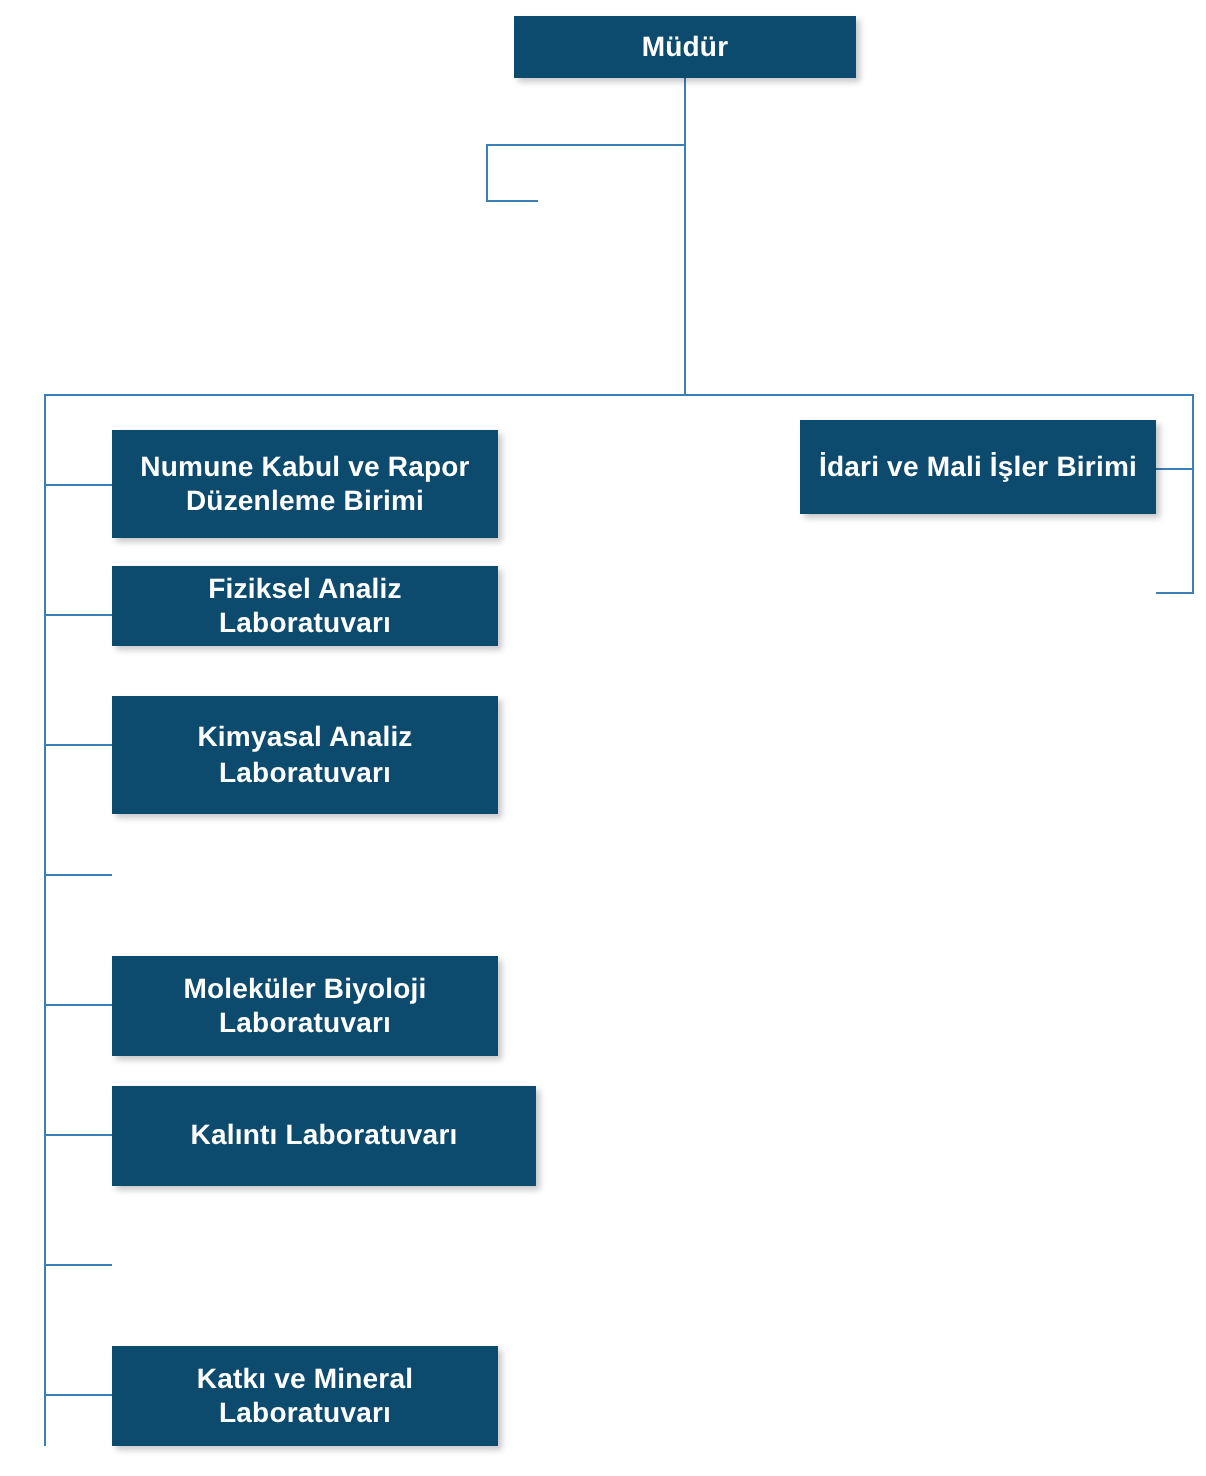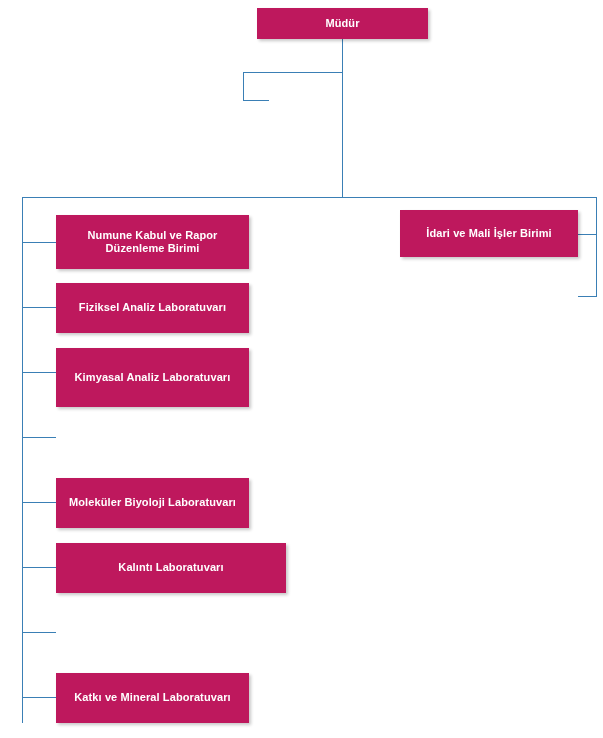--- a/index.html
+++ b/index.html
@@ -13,23 +13,23 @@
   #org-chart {
     position: relative;
     width: 603px;
     height: 738px;
     background: #ffffff;
     overflow: hidden;
   }
   .node {
     position: absolute;
     box-sizing: border-box;
-    background: #be185d;
+    background: #0c4a6e;
     color: #ffffff;
-    font-size: 11px;
+    font-size: 14px;
     font-weight: bold;
     line-height: 1.22;
     text-align: center;
     display: flex;
     align-items: center;
     justify-content: center;
     padding: 2px 6px;
     box-shadow: 2px 2px 3px rgba(0,0,0,0.22);
     letter-spacing: 0.1px;
   }
@@ -75,34 +75,34 @@
 
   <div class="node" style="left:257px; top:8px; width:171px; height:31px;">
     <span>Müdür</span>
   </div>
 
 
   <div class="node" style="left:56px; top:215px; width:193px; height:54px;">
     <span>Numune Kabul ve Rapor Düzenleme Birimi</span>
   </div>
 
-  <div class="node" style="left:56px; top:283px; width:193px; height:50px;">
+  <div class="node" style="left:56px; top:283px; width:193px; height:40px;">
     <span>Fiziksel Analiz Laboratuvarı</span>
   </div>
 
   <div class="node" style="left:56px; top:348px; width:193px; height:59px;">
     <span>Kimyasal Analiz Laboratuvarı</span>
   </div>
 
 
   <div class="node" style="left:56px; top:478px; width:193px; height:50px;">
     <span>Moleküler Biyoloji Laboratuvarı</span>
   </div>
 
-  <div class="node" style="left:56px; top:543px; width:230px; height:50px;">
+  <div class="node" style="left:56px; top:543px; width:212px; height:50px;">
     <span>Kalıntı Laboratuvarı</span>
   </div>
 
 
   <div class="node" style="left:56px; top:673px; width:193px; height:50px;">
     <span>Katkı ve Mineral Laboratuvarı</span>
   </div>
 
   <div class="node" style="left:400px; top:210px; width:178px; height:47px;">
     <span>İdari ve Mali İşler Birimi</span>

